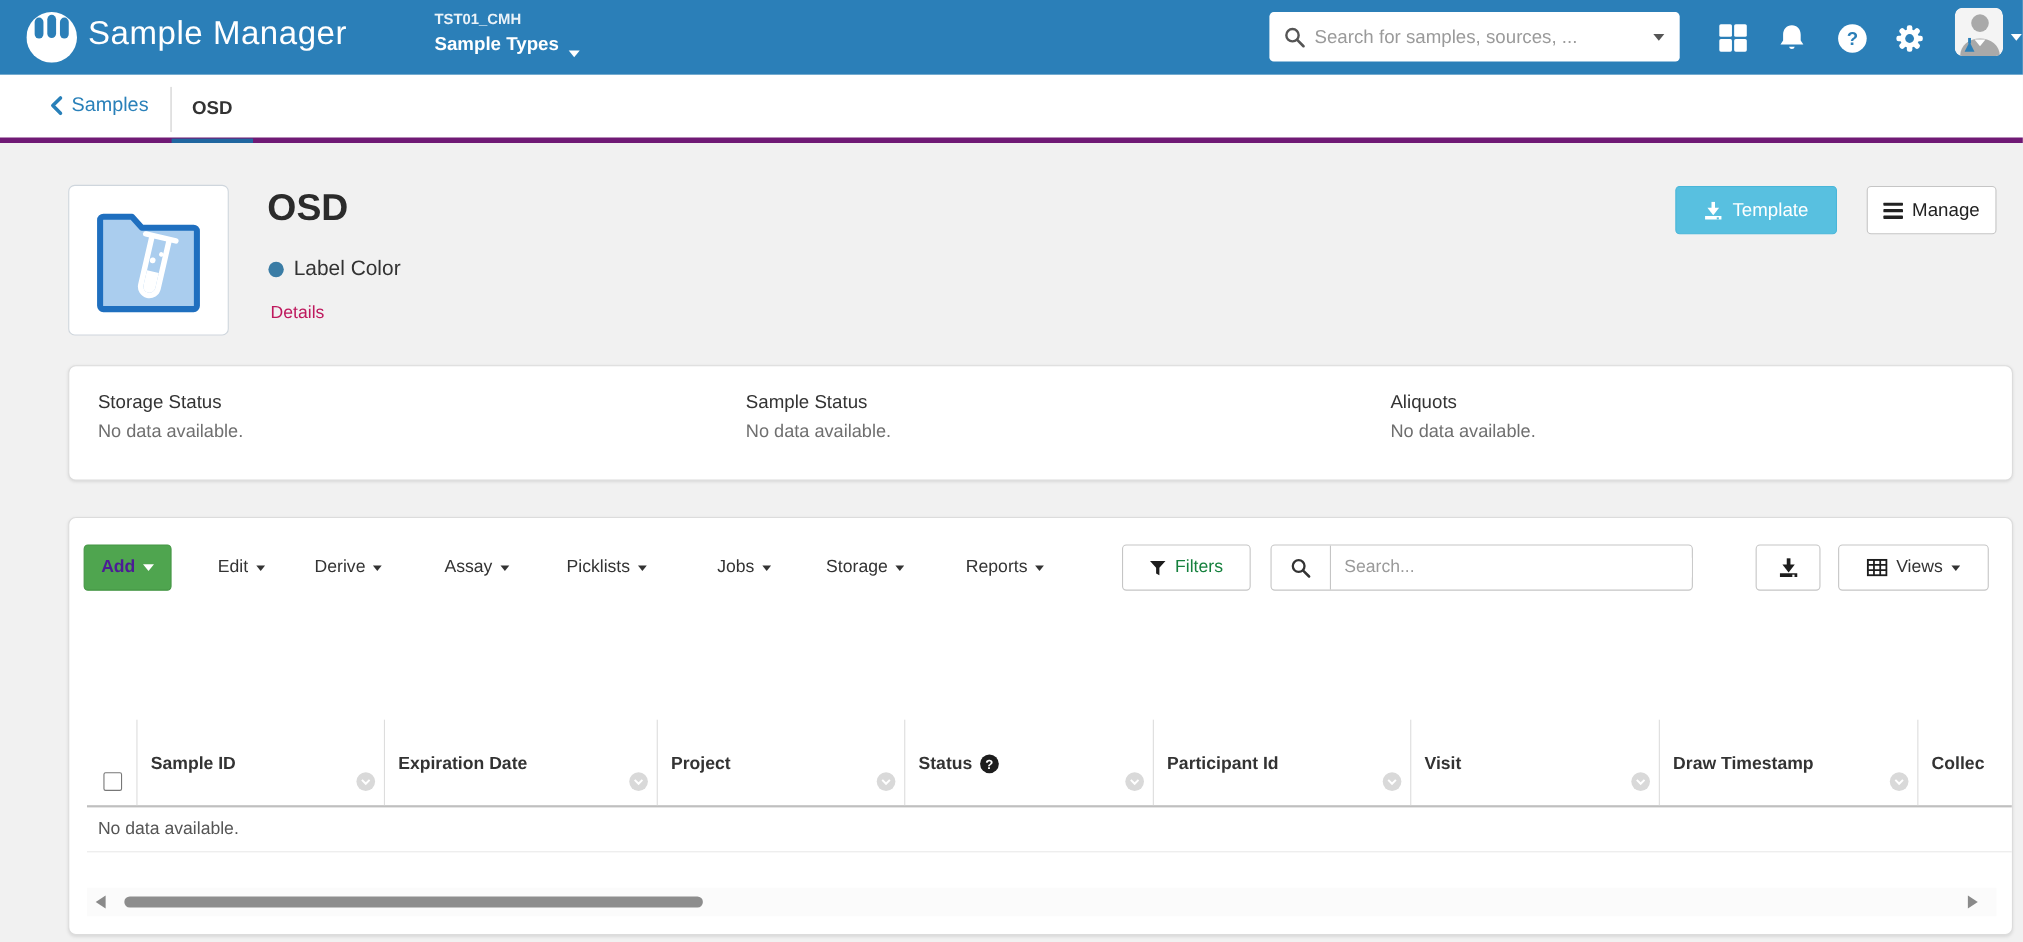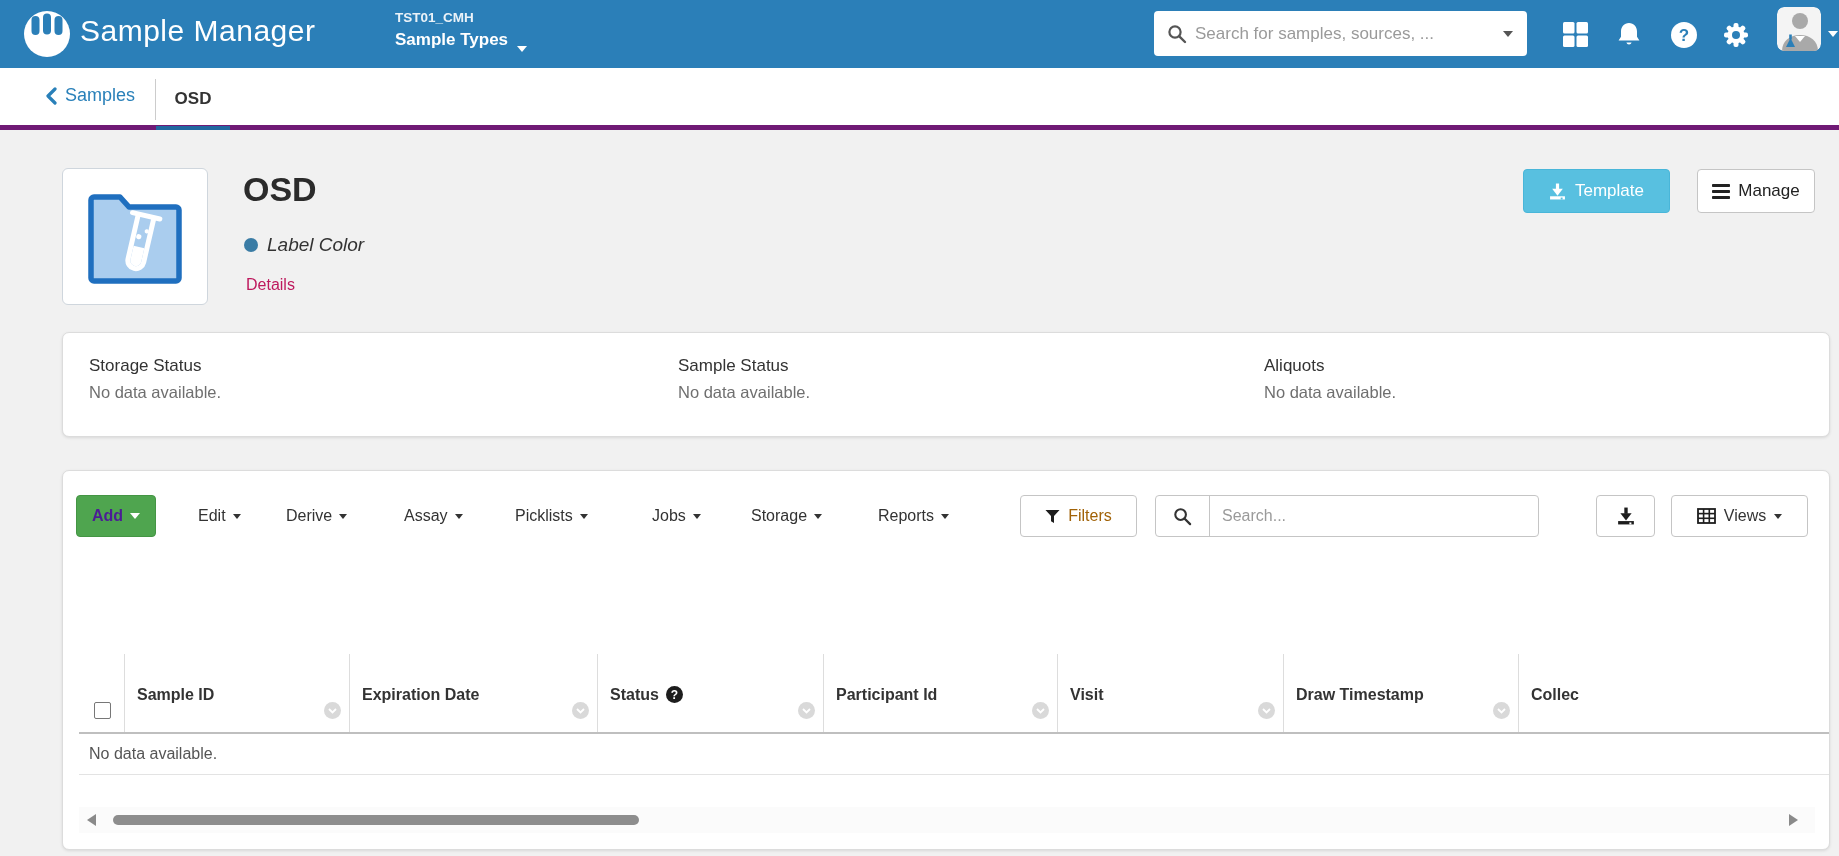--- a/index.html
+++ b/index.html
@@ -28,21 +28,21 @@
   
   .subnav { position:absolute; top:68px; left:0; width:1839px; height:62px; background:#fff; border-bottom:5px solid #701a75; }
   .back-link { position:absolute; left:45px; top:17px; display:flex; align-items:center; color:#2980b9; font-size:18px; cursor:pointer; }
   .back-link svg { margin-right:7px; }
   .subnav-divider { position:absolute; left:155px; top:11px; width:1px; height:41px; background:#ccc; }
   .tab-active { position:absolute; left:156px; top:0; width:74px; height:62px; display:flex; align-items:center; justify-content:center; font-size:17px; font-weight:700; color:#333; cursor:pointer; }
   .tab-underline { position:absolute; left:0; bottom:0; width:100%; height:4px; background:#2167a0; }
   
   .type-icon-card { position:absolute; left:62px; top:168px; width:146px; height:137px; background:#fff; border:1px solid #cfd6dd; border-radius:6px; display:flex; align-items:center; justify-content:center; }
   .ov-title { position:absolute; left:243px; top:170px; font-size:34px; font-weight:600; color:#2b2b2b; }
-  .ov-label-row { position:absolute; left:244px; top:234px; display:flex; align-items:center;font-style:italic; }
+  .ov-label-row { position:absolute; left:244px; top:234px; display:flex; align-items:center; }
   .label-dot { width:14px; height:14px; border-radius:50%; background:#3a7ca5; margin-right:9px; }
   .ov-label-text { font-size:19px; color:#333; }
   .details-link { position:absolute; left:246px; top:276px; font-size:16px; color:#be185d; cursor:pointer; }
   .btn { display:flex; align-items:center; justify-content:center; border-radius:4px; cursor:pointer; font-size:17px; }
   .btn-template { position:absolute; left:1523px; top:169px; width:147px; height:44px; background:#58c0e0; border:1px solid #49b6d9; color:#fff; }
   .btn-template svg { margin-right:9px; }
   .btn-manage { position:absolute; left:1697px; top:169px; width:118px; height:44px; background:#fff; border:1px solid #c5c5c5; color:#222; }
   .btn-manage svg { margin-right:8px; }
   
   .panel { position:absolute; left:62px; width:1768px; background:#fff; border:1px solid #dcdcdc; border-radius:7px; box-shadow:0 1px 3px rgba(0,0,0,0.10); }
@@ -51,21 +51,21 @@
   .status-card .sc-title { font-size:17px; color:#333; margin-bottom:7px; }
   .status-card .sc-body { font-size:16.5px; color:#6f6f6f; }
   .grid-panel { top:470px; height:380px; overflow:hidden; }
   
   .grid-toolbar { position:absolute; top:24px; left:13px; right:16px; height:42px; }
   .tb-abs { position:absolute; top:0; height:42px; }
   .btn-add { left:0; width:80px; background:#4fa54f; border:1px solid #449544; color:#4c1d95; font-size:16px; font-weight:700; }
   .btn-add .caret { margin-left:7px; }
   .tb-menu { display:flex; align-items:center; font-size:16px; color:#333; cursor:pointer; }
   .tb-menu .caret { border-top-color:#333; border-left-width:4.5px; border-right-width:4.5px; border-top-width:5.5px; margin-left:7px; }
-  .btn-filters { left:944px; width:117px; background:#fff; border:1px solid #c5c5c5; color:#a16207; font-size:16px; }
+  .btn-filters { left:944px; width:117px; background:#fff; border:1px solid #c5c5c5; color:#15803d; font-size:16px; }
   .btn-filters svg { margin-right:8px; }
   .tb-search { left:1079px; width:384px; border:1px solid #c5c5c5; border-radius:4px; background:#fff; display:flex; align-items:center; }
   .tb-search .tbs-icon { width:54px; height:100%; border-right:1px solid #c5c5c5; display:flex; align-items:center; justify-content:center; cursor:pointer; }
   .tb-search input { flex:1; border:none; outline:none; font-size:16px; padding:0 12px; color:#333; font-family:inherit; }
   .tb-search input::placeholder { color:#9a9a9a; }
   .btn-export { left:1520px; width:59px; background:#fff; border:1px solid #c5c5c5; }
   .btn-views { left:1595px; width:137px; background:#fff; border:1px solid #c5c5c5; color:#333; font-size:16px; }
   .btn-views svg { margin-right:8px; }
   .btn-views .caret { border-top-color:#333; border-left-width:4.5px; border-right-width:4.5px; border-top-width:5.5px; margin-left:8px; }
   
@@ -319,20 +319,28 @@
         </span>
       </div>
       <div class="g-col" style="width:248px">
         <span class="g-col-label">Expiration Date</span>
         <span class="col-menu">
           <svg width="9" height="6" viewBox="0 0 9 6">
               <polyline points="1,1 4.5,4.5 8,1" fill="none" stroke="#fff" stroke-width="1.8"></polyline>
             </svg>
         </span>
       </div>
+      <div class="g-col" style="width:225px">
+        <span class="g-col-label">Project</span>
+        <span class="col-menu">
+          <svg width="9" height="6" viewBox="0 0 9 6">
+              <polyline points="1,1 4.5,4.5 8,1" fill="none" stroke="#fff" stroke-width="1.8"></polyline>
+            </svg>
+        </span>
+      </div>
       <div class="g-col" style="width:226px">
         <span class="g-col-label">Status</span>
         <span class="help-badge">?</span>
         <span class="col-menu">
           <svg width="9" height="6" viewBox="0 0 9 6">
               <polyline points="1,1 4.5,4.5 8,1" fill="none" stroke="#fff" stroke-width="1.8"></polyline>
             </svg>
         </span>
       </div>
       <div class="g-col" style="width:234px">

